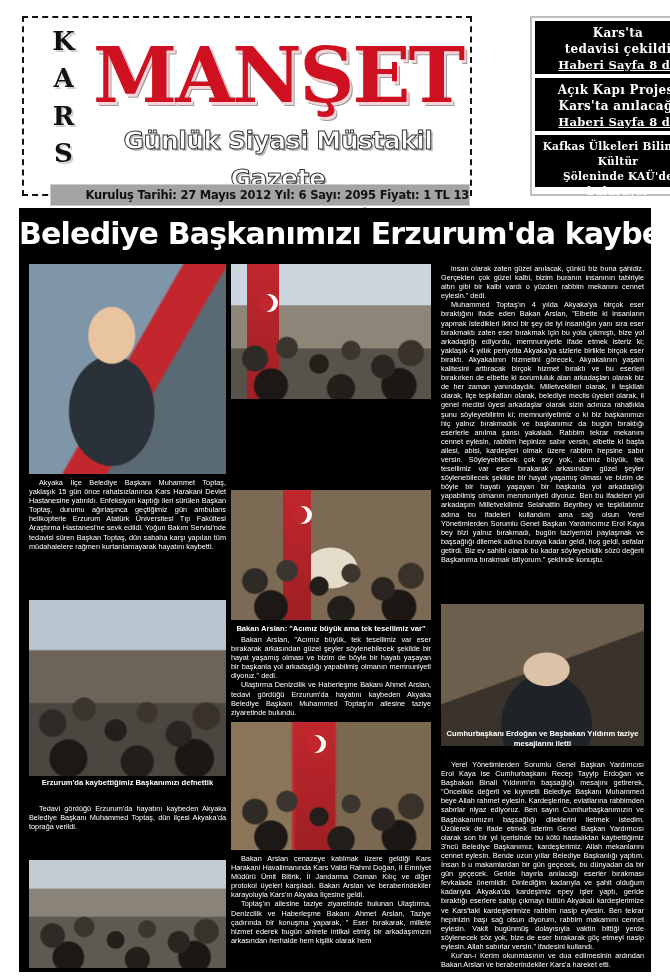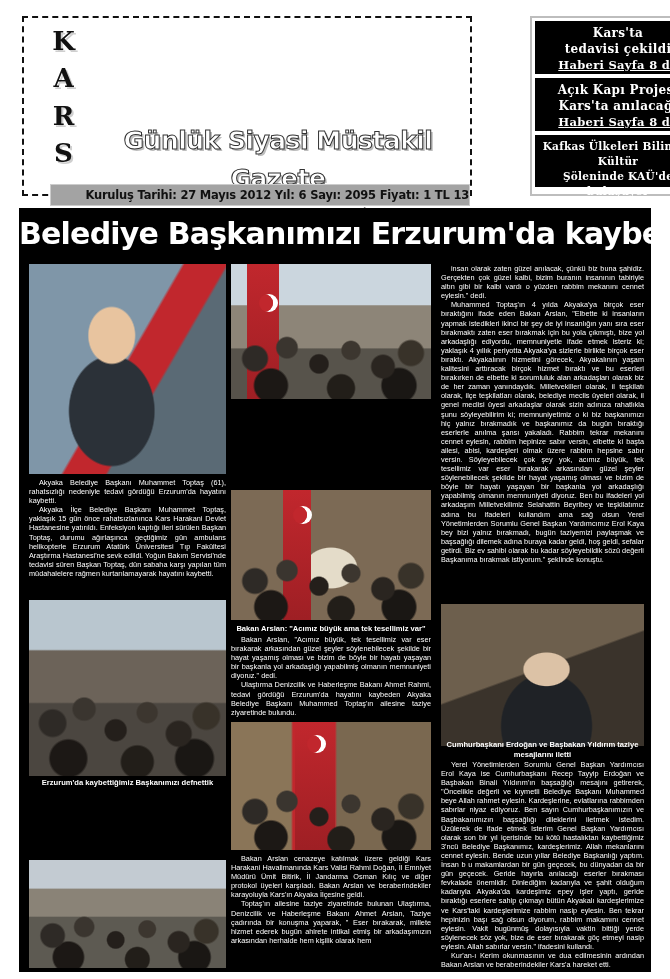--- a/index.html
+++ b/index.html
@@ -77,21 +77,21 @@
   .m-text1{position:absolute;left:0;top:142px;width:200px;height:85px;}
   .m-photo2{position:absolute;left:0;top:230px;width:200px;height:130px;}
   .m-capB{position:absolute;left:0;top:364px;width:200px;height:12px;}
   .m-text2{position:absolute;left:0;top:375px;width:200px;height:85px;}
   .m-photo3{position:absolute;left:0;top:462px;width:200px;height:128px;}
   .m-text3{position:absolute;left:0;top:594px;width:200px;height:92px;}
 
   
   .r-text1{position:absolute;left:0;top:4px;width:203px;height:336px;}
   .r-photo1{position:absolute;left:0;top:344px;width:203px;height:142px;}
-  .r-capC{position:absolute;left:0;top:480px;width:203px;height:22px;}
+  .r-capC{position:absolute;left:0;top:469px;width:203px;height:22px;}
   .r-text2{position:absolute;left:0;top:500px;width:203px;height:200px;}
 
   
   .ph-portrait{background:
      linear-gradient(180deg,#8fa6b8 0%,#6d8494 40%,#3d4a55 100%);}
   .ph-crowd{background:
      linear-gradient(180deg,#b9c6cf 0 28%,#6c6359 29% 58%,#4b4640 59% 100%);}
   .ph-grave{background:
      linear-gradient(180deg,#c3cbd2 0 26%,#8a8377 27% 52%,#5d5a52 53% 100%);}
   .ph-carpet{background:
@@ -127,20 +127,21 @@
 
   <div class="masthead">
 
     <div class="mast-left">
       <div class="kars-col">
         <div class="kars-letter">K</div>
         <div class="kars-letter">A</div>
         <div class="kars-letter">R</div>
         <div class="kars-letter">S</div>
       </div>
+      <div class="manset">MANŞET</div>
       <div class="slogan">Günlük Siyasi Müstakil Gazete</div>
       <div class="kuruluş">Kuruluş Tarihi: 27 Mayıs 2012 Yıl: 6 Sayı: 2095 Fiyatı: 1 TL 13 NİSAN 2018 CUMA</div>
     </div>
 
     <div class="mast-right">
       <div class="promo promo-1">
         <div class="l1">Kars'ta</div>
         <div class="l2">tedavisi çekildi</div>
         <div class="l3">Haberi Sayfa 8 de</div>
       </div>
@@ -166,31 +167,31 @@
     <div class="col col-left">
 
       <div class="photo l-photo1 ph-portrait">
         <div class="photo-inner" style="background:
             radial-gradient(ellipse at 42% 34%,#e8c49f 0 14%,transparent 15%),
             radial-gradient(ellipse at 42% 70%,#2b3138 0 26%,transparent 27%),
             linear-gradient(120deg,#7f96a8 0 48%,#c1272d 49% 62%,#5a6a75 63% 100%);"></div>
       </div>
 
       <div class="l-text1 txt">
-        <p>Akyaka Belediye Başkanı Muhammet Toptaş (61), rahatsızlığı nedeniyle tedavi gördüğü Erzurum'da hayatını kaybetti.</p>
         <p>Akyaka İlçe Belediye Başkanı Muhammet Toptaş, yaklaşık 15 gün önce rahatsızlanınca Kars Harakani Devlet Hastanesine yatırıldı. Enfeksiyon kaptığı ileri sürülen Başkan Toptaş, durumu ağırlaşınca geçtiğimiz gün ambulans helikopterle Erzurum Atatürk Üniversitesi Tıp Fakültesi Araştırma Hastanesi'ne sevk edildi. Yoğun Bakım Servisi'nde tedavisi süren Başkan Toptaş, dün sabaha karşı yapılan tüm müdahalelere rağmen kurtarılamayarak hayatını kaybetti.</p>
       </div>
 
       <div class="photo l-photo2 ph-crowd">
         <div class="dots"></div>
       </div>
 
       <div class="l-capA cap-title">Erzurum'da kaybettiğimiz Başkanımızı defnettik</div>
 
       <div class="l-text2 txt">
+        <p>Tedavi gördüğü Erzurum'da hayatını kaybeden Akyaka Belediye Başkanı Muhammed Toptaş, dün ilçesi Akyaka'da toprağa verildi.</p>
       </div>
 
       <div class="photo l-photo3 ph-grave">
         <div class="dots"></div>
       </div>
     </div>
 
     <div class="col col-mid">
 
       <div class="photo m-photo1">
@@ -207,21 +208,21 @@
       <div class="photo m-photo2 ph-carpet">
         <div class="flagband" style="left:26%;width:14%;"></div>
         <div class="crescent" style="left:29%;top:12%;"></div>
         <div class="dots"></div>
       </div>
 
       <div class="m-capB cap-title">Bakan Arslan: "Acımız büyük ama tek tesellimiz var"</div>
 
       <div class="m-text2 txt">
         <p>Bakan Arslan, "Acımız büyük, tek tesellimiz var eser bırakarak arkasından güzel şeyler söylenebilecek şekilde bir hayat yaşamış olması ve bizim de böyle bir hayatı yaşayan bir başkanla yol arkadaşlığı yapabilmiş olmanın memnuniyeti diyoruz." dedi.</p>
-        <p>Ulaştırma Denizcilik ve Haberleşme Bakanı Ahmet Rahmi, tedavi gördüğü Erzurum'da hayatını kaybeden Akyaka Belediye Başkanı Muhammed Toptaş'ın ailesine taziye ziyaretinde bulundu.</p>
+        <p>Ulaştırma Denizcilik ve Haberleşme Bakanı Ahmet Arslan, tedavi gördüğü Erzurum'da hayatını kaybeden Akyaka Belediye Başkanı Muhammed Toptaş'ın ailesine taziye ziyaretinde bulundu.</p>
       </div>
 
       <div class="photo m-photo3 ph-two">
         <div class="flagband" style="left:32%;width:20%;"></div>
         <div class="crescent" style="left:36%;top:10%;"></div>
         <div class="dots"></div>
       </div>
 
       <div class="m-text3 txt">
         <p>Bakan Arslan cenazeye katılmak üzere geldiği Kars Harakani Havalimanında Kars Valisi Rahmi Doğan, İl Emniyet Müdürü Ümit Bitirik, İl Jandarma Osman Kılıç ve diğer protokol üyeleri karşıladı. Bakan Arslan ve beraberindekiler karayoluyla Kars'ın Akyaka İlçesine geldi.</p>

